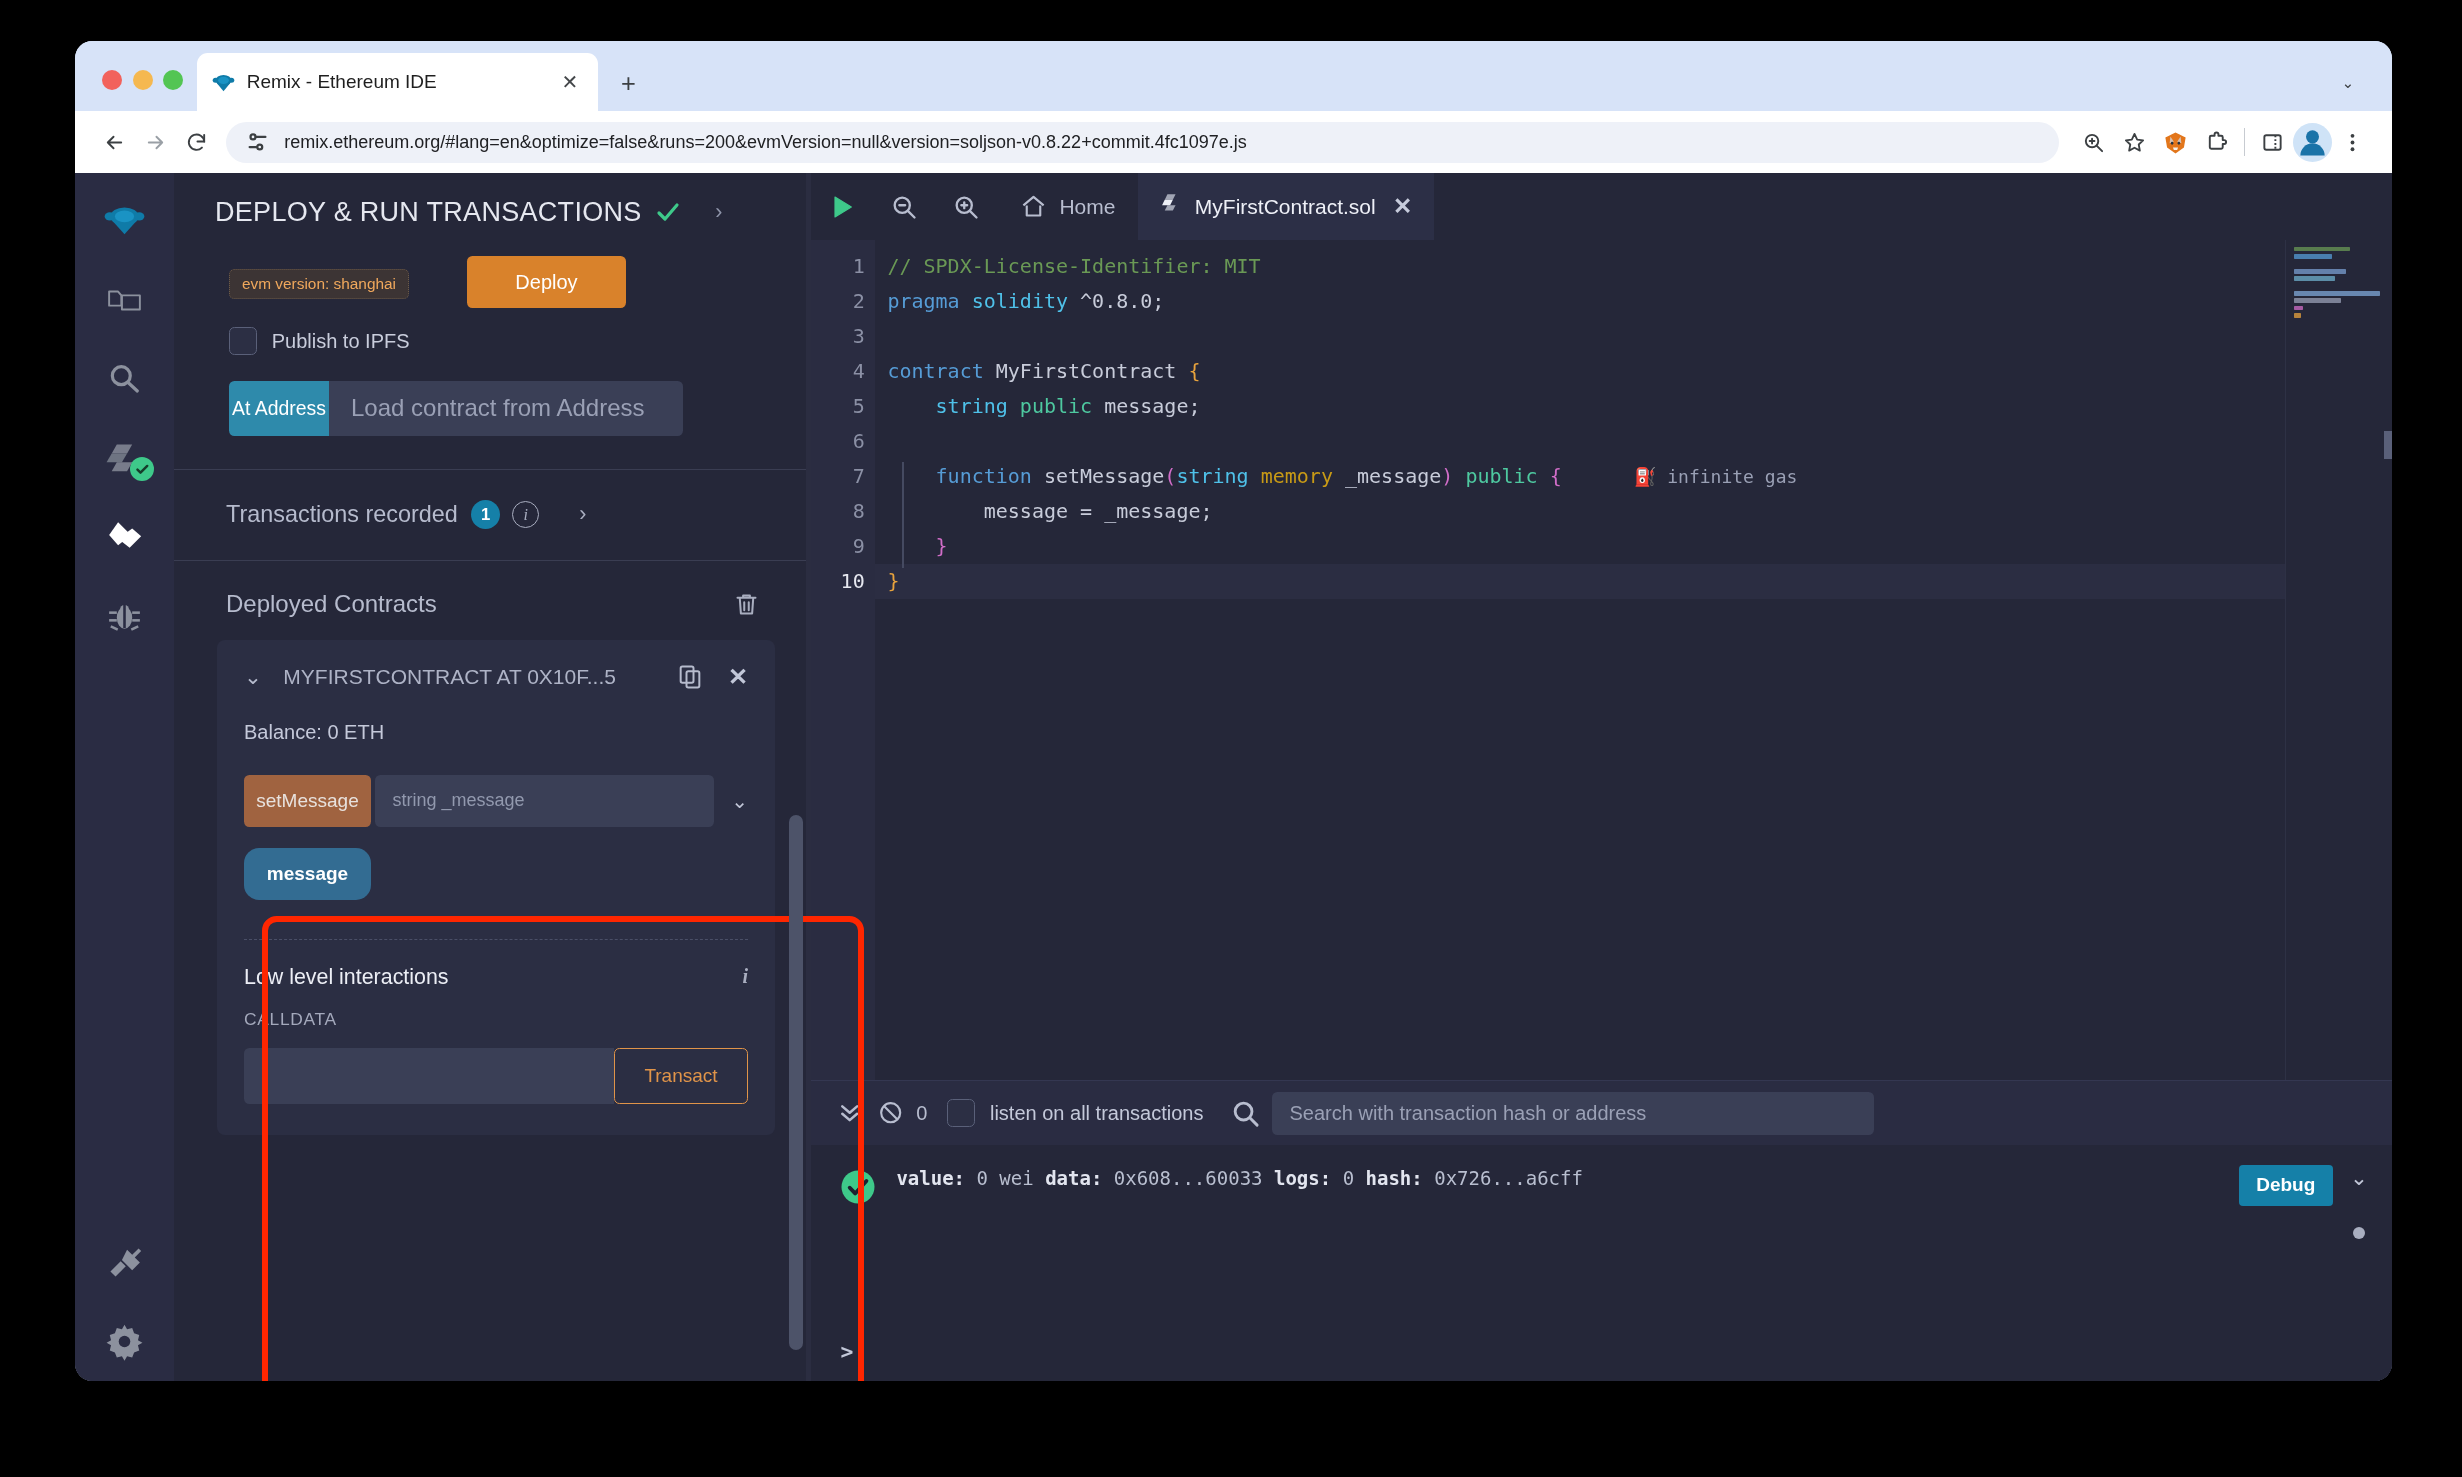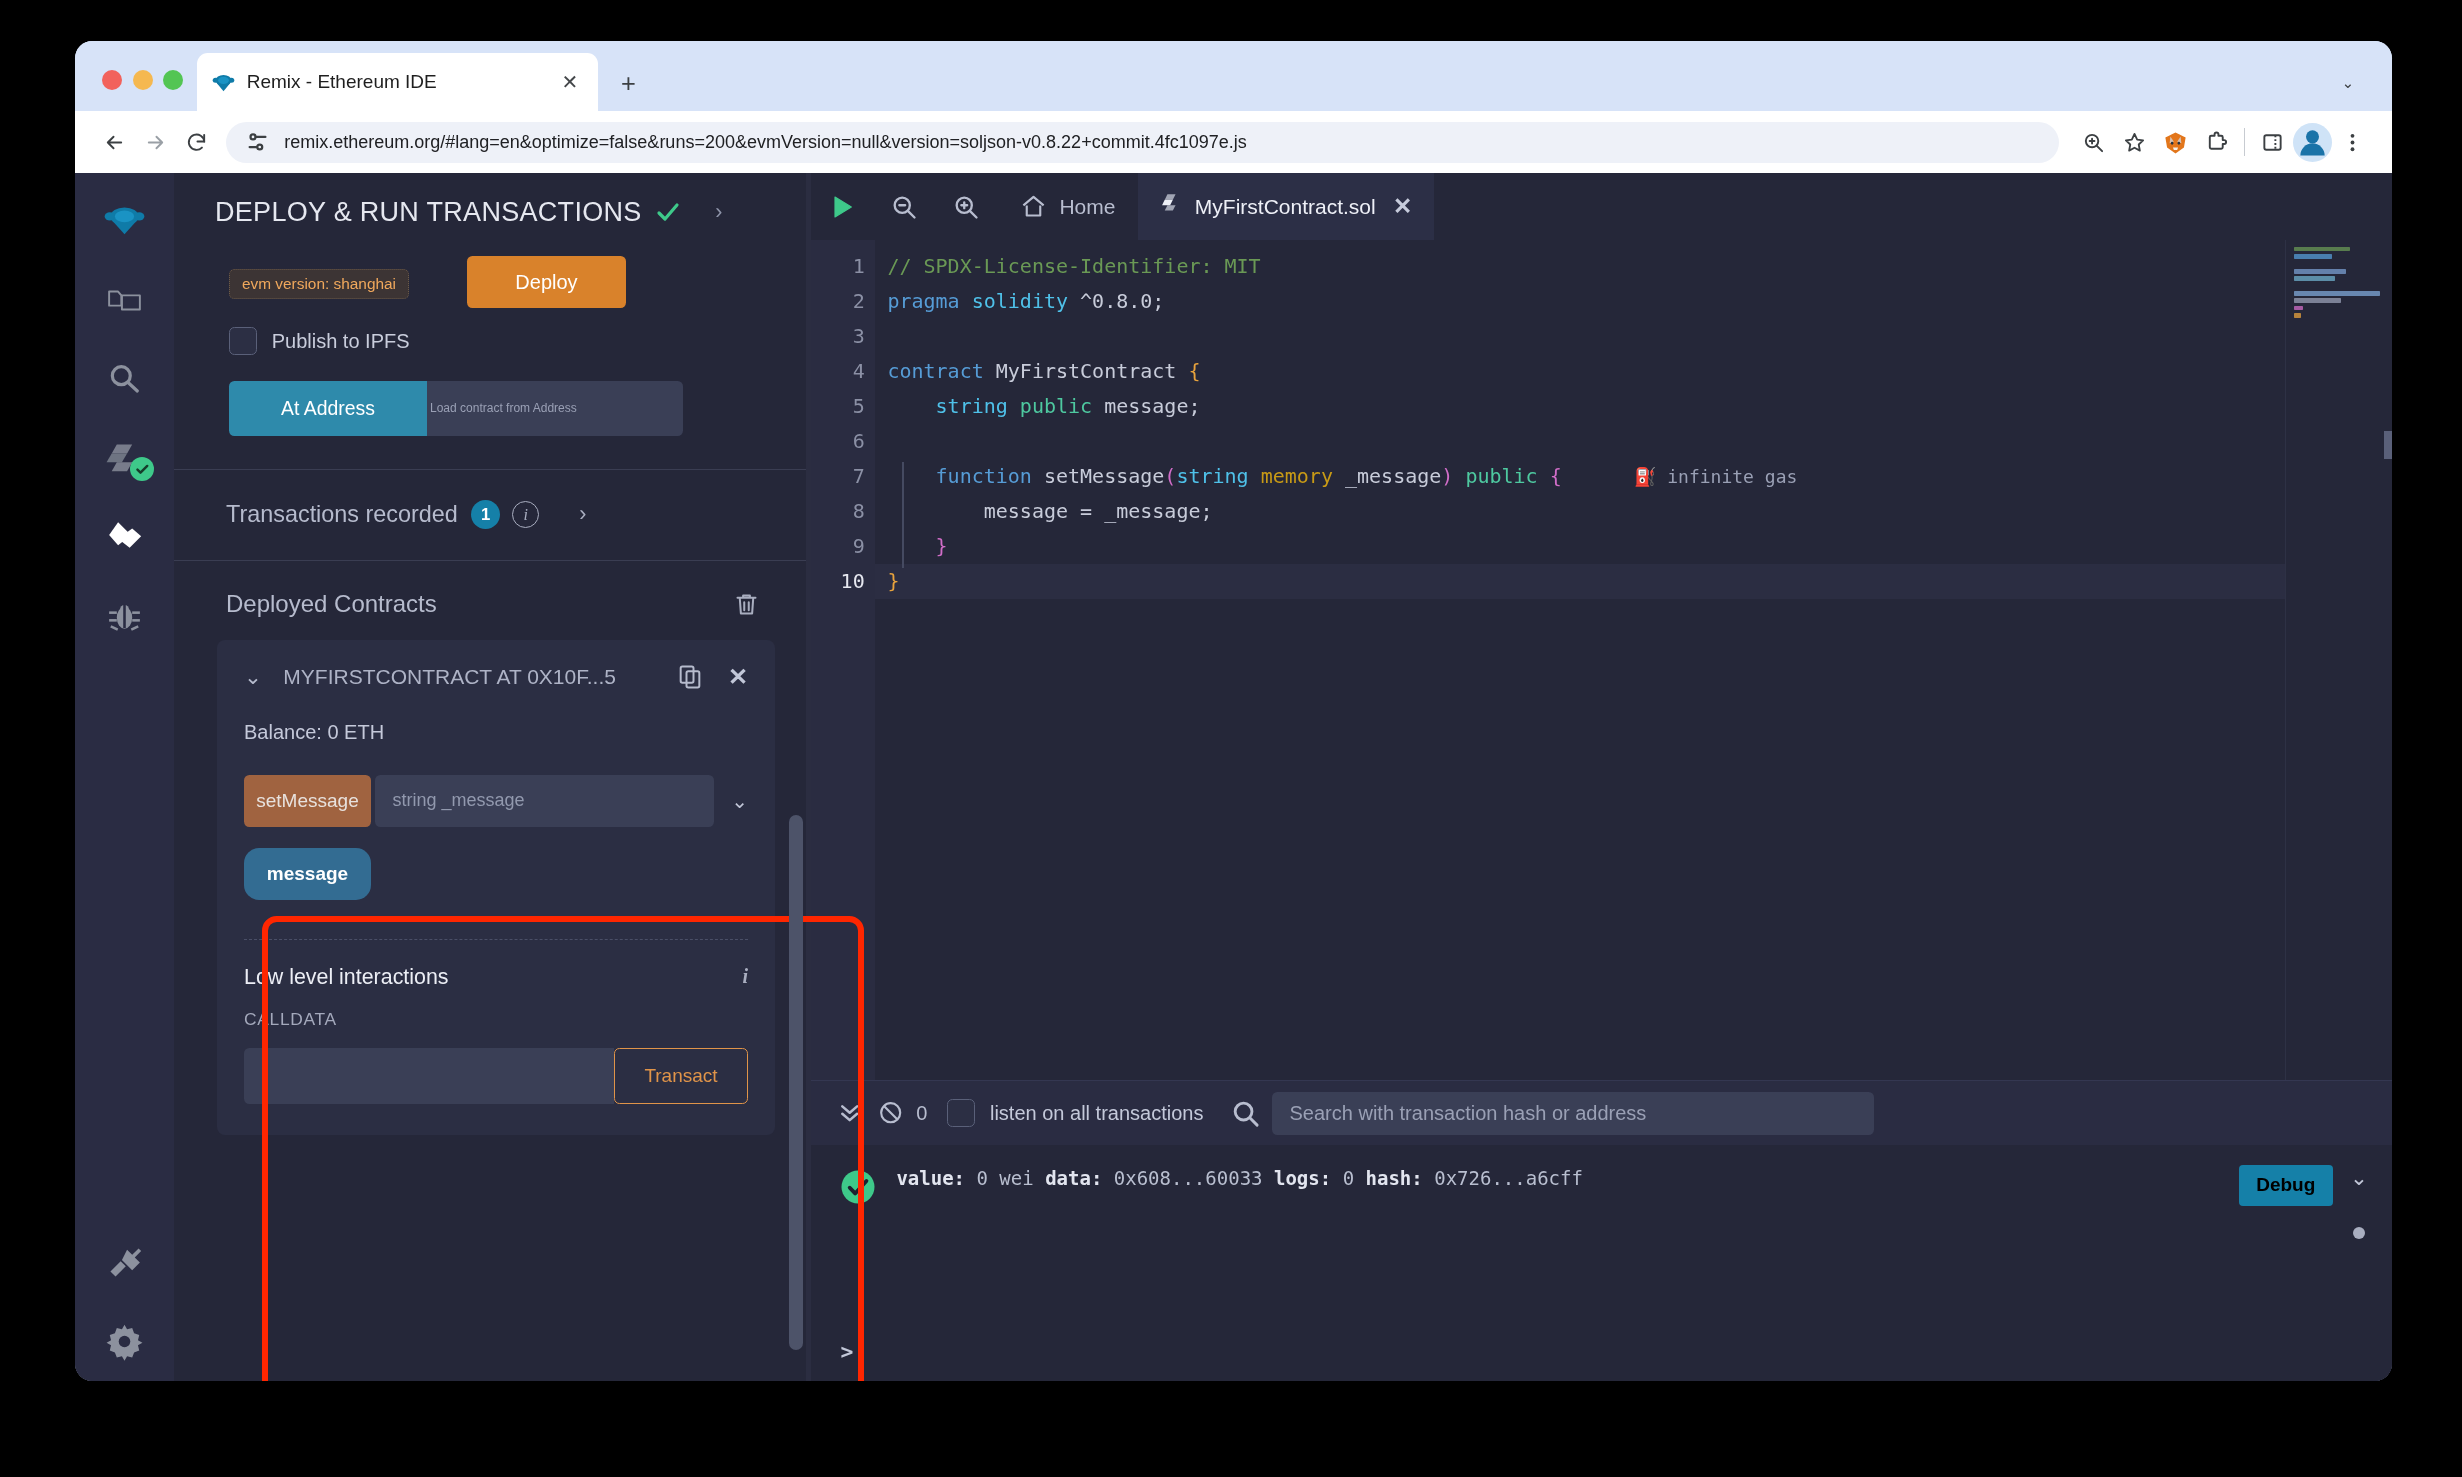--- a/index.html
+++ b/index.html
@@ -208,21 +208,21 @@
   }
   #at-address-btn {
     width: 198px; background: #2e8aab; color: #fff;
     font-size: 19.4px; border: none; border-radius: 5.4px 0 0 5.4px;
     cursor: pointer;
   }
   #load-address-input {
     flex: 1 1 auto;
     background: #3a3f56; border: none;
     border-radius: 0 5.4px 5.4px 0;
-    color: #84cc16; font-size: 12px; padding: 0 3px;
+    color: #84cc16; font-size: 24px; padding: 0 22px;
     font-family: "Liberation Sans", sans-serif;
   }
   #load-address-input::placeholder { color: #9aa0b5; }
 
   .panel-sep { height: 0.7px; background: #3a3d52; margin-top: 33px; }
 
   #tx-recorded-row {
     display: flex; align-items: center;
     padding: 31px 0 31px 52px;
     cursor: pointer;
@@ -497,21 +497,21 @@
   }
   #tx-lines {
     flex: 1 1 auto; margin-left: 20px;
     font-family: "DejaVu Sans Mono", monospace;
     font-size: 19px; line-height: 1.42;
     color: #b9bfd0;
   }
   .tx-k { color: #e2e5ef; font-weight: bold; }
   #debug-btn {
     margin-left: 17.4px;
-    background: #1580a8; color: #000000;
+    background: #1580a8; color: #ffffff;
     border: none; border-radius: 4px;
     font-size: 19px; font-weight: bold;
     padding: 9.4px 17.4px; cursor: pointer;
     flex: 0 0 auto;
   }
   #debug-caret { margin-left: 17.4px; color: #c2c7d8; font-size: 21.4px; cursor: pointer; flex: 0 0 auto; }
   #term-prompt {
     position: absolute; left: 29px; bottom: 17.4px;
     font-family: "DejaVu Sans Mono", monospace;
     font-size: 21.4px; color: #c2c7d8; font-weight: bold;

